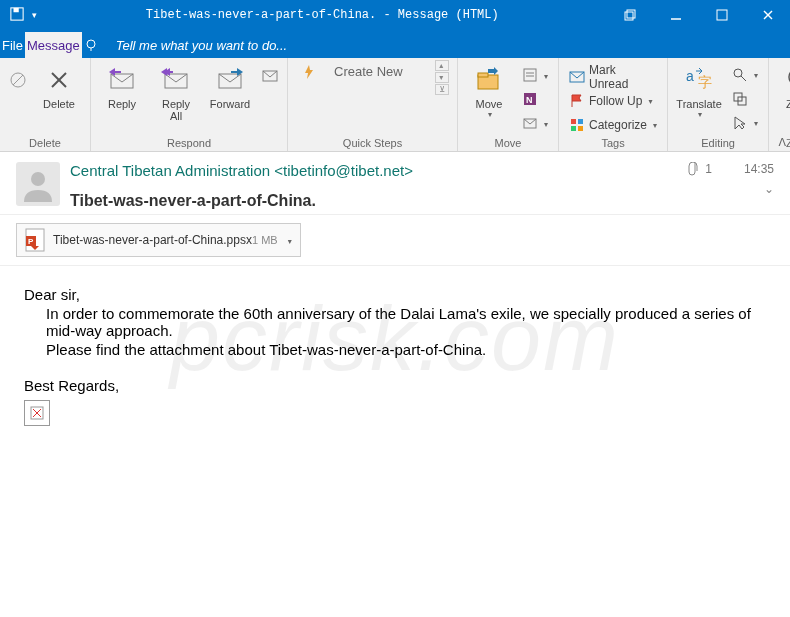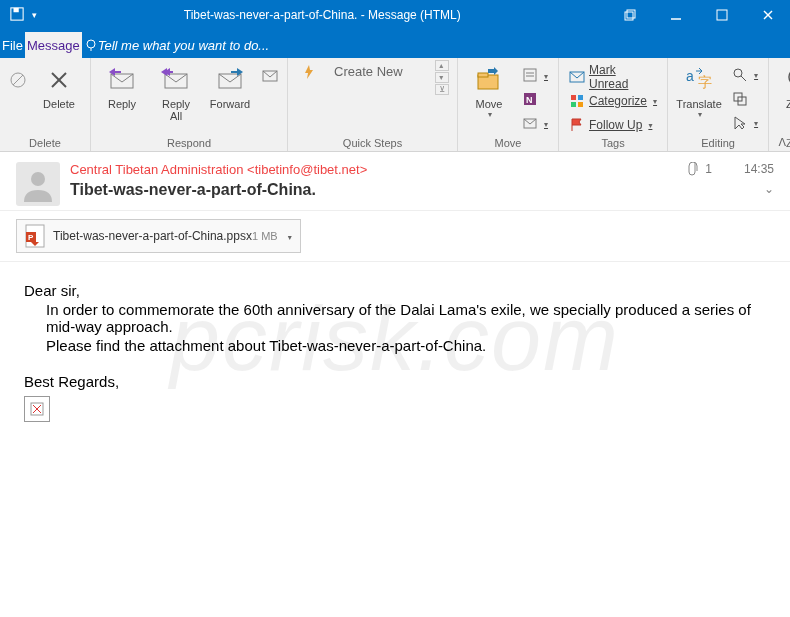--- a/index.html
+++ b/index.html
@@ -1,43 +1,43 @@
 <!DOCTYPE html>
 <html><head>
 <meta charset="utf-8">
 <style>
 * { margin: 0; padding: 0; box-sizing: border-box; font-family: "Segoe UI", Arial, sans-serif; }
 body { width: 790px; height: 617px; background: #fff; overflow: hidden; position: relative; }
 .titlebar { background: #0173c7; height: 30px; display: flex; align-items: center; color: #fff; font-size: 12px; }
 .titlebar .qat { display: flex; align-items: center; padding-left: 10px; gap: 8px; }
-.titlebar .title { flex: 1; text-align: center; }
+.titlebar .title { flex: 1; text-align: center; font-family: Liberation Mono, monospace; }
 .titlebar .win-controls { display: flex; gap: 2px; }
 .titlebar .win-btn { width: 44px; height: 30px; display: flex; align-items: center; justify-content: center; }
 .tabbar { background: #0173c7; height: 28px; display: flex; align-items: flex-end; color: #fff; font-size: 13px; }
 .tab { padding: 0 2px; height: 26px; display: flex; align-items: center; cursor: pointer; }
 .tab.file { background: #0173c7; }
 .tab.active { background: #f1f1f1; color: #4c1d95; font-weight: 400; }
-.tab.tellme { font-style: italic; display: flex; align-items: center; gap: 0; }
+.tab.tellme { font-style: italic; display: flex; align-items: center; gap: 18px; }
 .ribbon { background: #f1f1f1; height: 94px; display: flex; border-bottom: 1px solid #d4d4d4; position: relative; }
 .rgroup { border-right: 1px solid #d9d9d9; display: flex; flex-direction: column; justify-content: space-between; padding: 2px 6px 0 6px; }
 .rgroup .buttons { display: flex; align-items: flex-start; gap: 4px; flex: 1; }
 .rgroup .label { text-align: center; font-size: 11px; color: #666; padding-bottom: 2px; }
 .bigbtn { display: flex; flex-direction: column; align-items: center; justify-content: flex-start; width: 50px; padding: 4px 2px; font-size: 11px; color: #444; cursor: pointer; }
 .bigbtn .ic { width: 32px; height: 32px; display: flex; align-items: center; justify-content: center; margin-bottom: 2px; }
 .bigbtn .txt { text-align: center; line-height: 12px; }
 .smallcol { display: flex; flex-direction: column; gap: 2px; padding-top: 4px; }
-.smallbtn { display: flex; align-items: center; gap: 4px; font-size: 12px; color: #444; height: 22px; padding: 0 4px; cursor: pointer; text-decoration: underline; }
+.smallbtn { display: flex; align-items: center; gap: 4px; font-size: 12px; color: #444; height: 22px; padding: 0 4px; cursor: pointer; }
 .smallbtn .ic { width: 16px; height: 16px; display: flex; align-items: center; justify-content: center; }
 .quicksteps { flex: 1; display: flex; align-items: center; }
 .quicksteps .qs { font-size: 13px; color: #666; display: flex; align-items: center; gap: 18px; padding: 4px 8px; }
 .collapse { position: absolute; right: 4px; bottom: 2px; font-size: 11px; color: #666; cursor: pointer; }
 .header { padding: 10px 16px 4px 16px; display: flex; gap: 10px; border-bottom: 1px solid #eee; }
 .avatar { width: 44px; height: 44px; background: #e6e6e6; border-radius: 3px; display: flex; align-items: center; justify-content: center; }
 .header-info { flex: 1; }
-.from { color: #ef4444; font-size: 13px; margin-bottom: 4px; }
+.from { color: #0f766e; font-size: 15px; margin-bottom: 13px; }
 .subject { color: #333; font-size: 16px; font-weight: 600; }
 .header-meta { display: flex; flex-direction: column; align-items: flex-end; gap: 6px; font-size: 12px; color: #777; }
 .attachments { padding: 8px 16px; border-bottom: 1px solid #eee; }
 .attach { display: inline-flex; align-items: center; border: 1px solid #ccc; background: #f9f9f9; padding: 4px 8px; gap: 8px; font-size: 12px; color: #555; cursor: pointer; }
 .attach .aic { width: 20px; height: 24px; }
 .attach .ainfo { display: flex; line-height: 13px; }
 .attach .aname { color: #333; }
 .attach .asize { color: #888; font-size: 11px; }
 .body-area { padding: 20px 24px; font-family: "Times New Roman", serif; font-size: 15px; color: #000; position: relative; }
 .body-area p { margin-bottom: 2px; }
@@ -236,35 +236,35 @@
               <svg width="16" height="16">
                 <rect x="1" y="3" width="14" height="10" fill="none" stroke="#2a7ab0"></rect>
                 <path d="M1 3 L8 9 L15 3" stroke="#2a7ab0" fill="none"></path>
               </svg>
             </span>
             <span>Mark Unread</span>
           </div>
         <div class="smallbtn dd">
             <span class="ic">
               <svg width="16" height="16">
+                <path d="M3 2 L3 14 M3 2 L12 2 L10 5 L12 8 L3 8" fill="#e74c3c" stroke="#c0392b"></path>
+              </svg>
+            </span>
+            <span>Follow Up</span>
+          </div>
+        <div class="smallbtn dd">
+            <span class="ic">
+              <svg width="16" height="16">
                 <rect x="2" y="2" width="5" height="5" fill="#e74c3c"></rect>
                 <rect x="9" y="2" width="5" height="5" fill="#3498db"></rect>
                 <rect x="2" y="9" width="5" height="5" fill="#2ecc71"></rect>
                 <rect x="9" y="9" width="5" height="5" fill="#f39c12"></rect>
               </svg>
             </span>
             <span>Categorize</span>
-          </div>
-        <div class="smallbtn dd">
-            <span class="ic">
-              <svg width="16" height="16">
-                <path d="M3 2 L3 14 M3 2 L12 2 L10 5 L12 8 L3 8" fill="#e74c3c" stroke="#c0392b"></path>
-              </svg>
-            </span>
-            <span>Follow Up</span>
           </div>
       </div>
     </div>
     <div class="label">Tags</div>
   </div>
 
   <div class="rgroup">
     <div class="buttons">
       <div class="bigbtn dd">
         <div class="ic">

